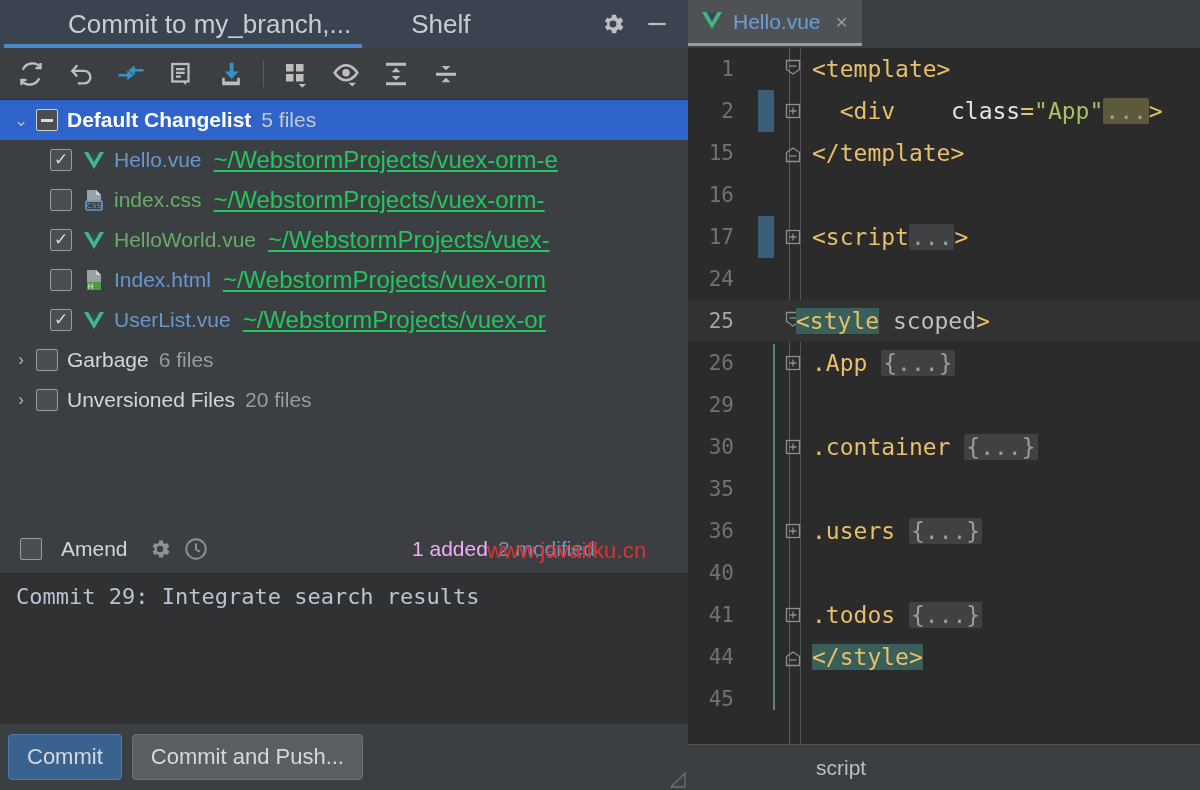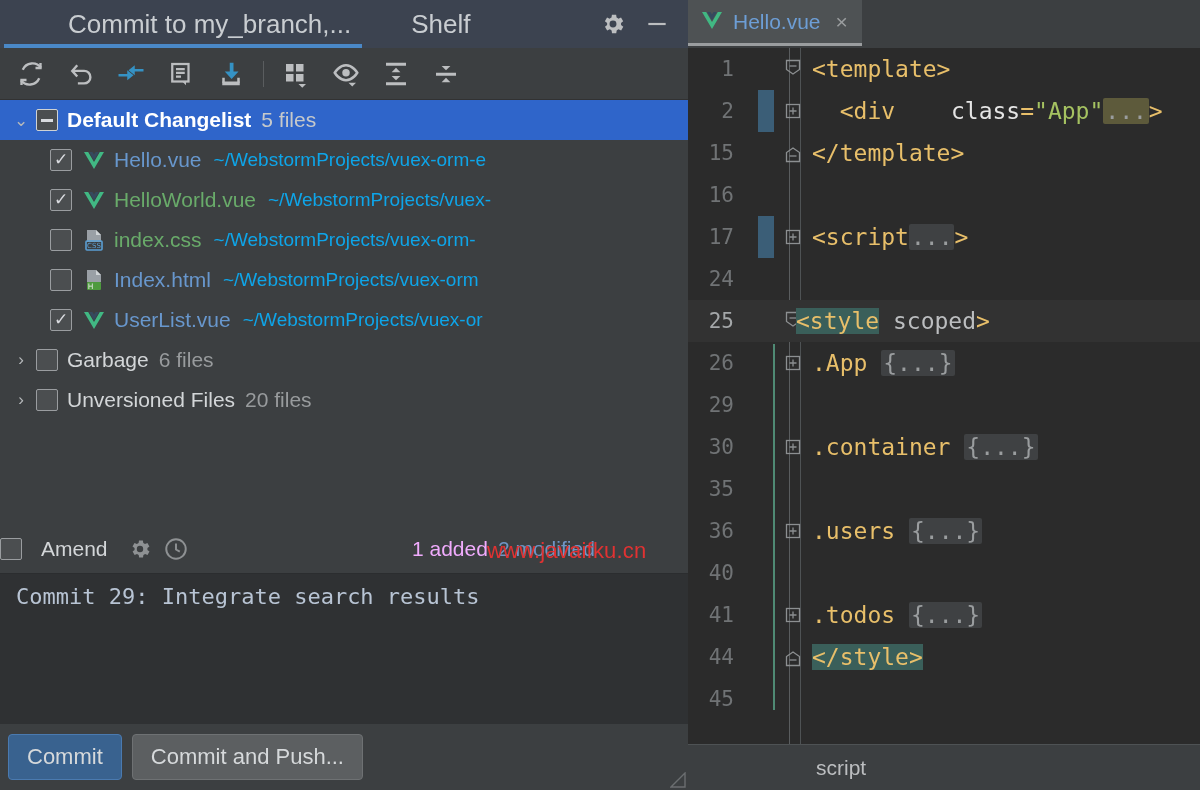--- a/index.html
+++ b/index.html
@@ -92,28 +92,28 @@
   .tree-row.selected .cb { background: #4b4e50; border-color: #cfd2d4; }
   .node-label { font-weight: bold; color: #ffffff; font-size: 21px; }
   .node-count { color: #c6c9cb; font-size: 21px; margin-left: 10px; font-weight: normal; }
   .group-label { color: #d3d6d8; font-size: 21px; }
   .group-count { color: #989b9d; font-size: 21px; margin-left: 10px; }
   .file-indent { width: 44px; flex: 0 0 44px; }
   .file-icon { width: 26px; flex: 0 0 26px; margin-right: 7px; display: flex; align-items: center; justify-content: center; }
   .file-name { font-size: 21px; margin-right: 12px; }
   .file-name.mod  { color: #6897cd; }
   .file-name.add  { color: #69ab6a; }
-  .file-path { color: #0ea5e9; font-size: 19px; }
+  .file-path { color: #22c55e; font-size: 24px; text-decoration: underline; }
 
   
   #amend-row {
     height: 48px; flex: 0 0 48px;
     background: #3c3f41;
     display: flex; align-items: center;
-    padding-left: 0; position: relative;
+    padding-left: 20px; position: relative;
   }
   #amend-label { color: #d3d6d8; font-size: 21px; margin-left: 10px; }
   .amend-ic { width: 36px; display: flex; align-items: center; justify-content: center; }
   #stat-wrap {
     position: absolute; left: 412px; top: 0; height: 48px;
     display: flex; align-items: center; font-size: 21px;
   }
   #stat-added    { color: #f0abfc; }
   #stat-modified { color: #6f95c4; margin-left: 10px; }
   #watermark {
@@ -341,49 +341,49 @@
           <span class="file-indent"></span>
           <span class="cb checked"></span>
           <span class="file-icon">
             <svg width="24" height="24" viewBox="0 0 24 24">
               <path d="M2 4h4.2L12 14 17.8 4H22L12 21z" fill="#41b883"></path>
               <path d="M7.2 4h3.2L12 6.6 13.6 4h3.2L12 12.6z" fill="#35495e"></path>
             </svg>
           </span>
           <span class="file-name mod">Hello.vue</span>
           <span class="file-path">~/WebstormProjects/vuex-orm-e</span>
-        </div>
-        <div class="tree-row">
-          <span class="file-indent"></span>
-          <span class="cb checked"></span>
-          <span class="file-icon">
-            <svg width="24" height="24" viewBox="0 0 24 24">
-              <path d="M2 4h4.2L12 14 17.8 4H22L12 21z" fill="#41b883"></path>
-              <path d="M7.2 4h3.2L12 6.6 13.6 4h3.2L12 12.6z" fill="#35495e"></path>
-            </svg>
-          </span>
-          <span class="file-name add">HelloWorld.vue</span>
-          <span class="file-path">~/WebstormProjects/vuex-</span>
         </div>
         <div class="tree-row">
           <span class="file-indent"></span>
           <span class="cb"></span>
           <span class="file-icon">
             <svg width="24" height="24" viewBox="0 0 24 24">
               <path d="M5 2h9l5 5v7H5z" fill="#9aa0a6"></path>
               <path d="M14 2l5 5h-5z" fill="#cfd3d6"></path>
               <rect x="4" y="13" width="16" height="9" rx="1" fill="none" stroke="#5a9fd4" stroke-width="1.6"></rect>
               <text x="12" y="20.3" font-size="7" fill="#5a9fd4" text-anchor="middle" font-family="DejaVu Sans, sans-serif">CSS</text>
             </svg>
           </span>
           <span class="file-name add">index.css</span>
           <span class="file-path">~/WebstormProjects/vuex-orm-</span>
         </div>
         <div class="tree-row">
           <span class="file-indent"></span>
+          <span class="cb checked"></span>
+          <span class="file-icon">
+            <svg width="24" height="24" viewBox="0 0 24 24">
+              <path d="M2 4h4.2L12 14 17.8 4H22L12 21z" fill="#41b883"></path>
+              <path d="M7.2 4h3.2L12 6.6 13.6 4h3.2L12 12.6z" fill="#35495e"></path>
+            </svg>
+          </span>
+          <span class="file-name add">HelloWorld.vue</span>
+          <span class="file-path">~/WebstormProjects/vuex-</span>
+        </div>
+        <div class="tree-row">
+          <span class="file-indent"></span>
           <span class="cb"></span>
           <span class="file-icon">
             <svg width="24" height="24" viewBox="0 0 24 24">
               <path d="M5 2h9l5 5v7H5z" fill="#9aa0a6"></path>
               <path d="M14 2l5 5h-5z" fill="#cfd3d6"></path>
               <rect x="5" y="14" width="14" height="8" rx="1" fill="#4e9a3e"></rect>
               <text x="8.5" y="20.6" font-size="7.5" fill="#e8eae9" text-anchor="middle" font-family="DejaVu Sans, sans-serif">H</text>
             </svg>
           </span>
           <span class="file-name mod">Index.html</span>

